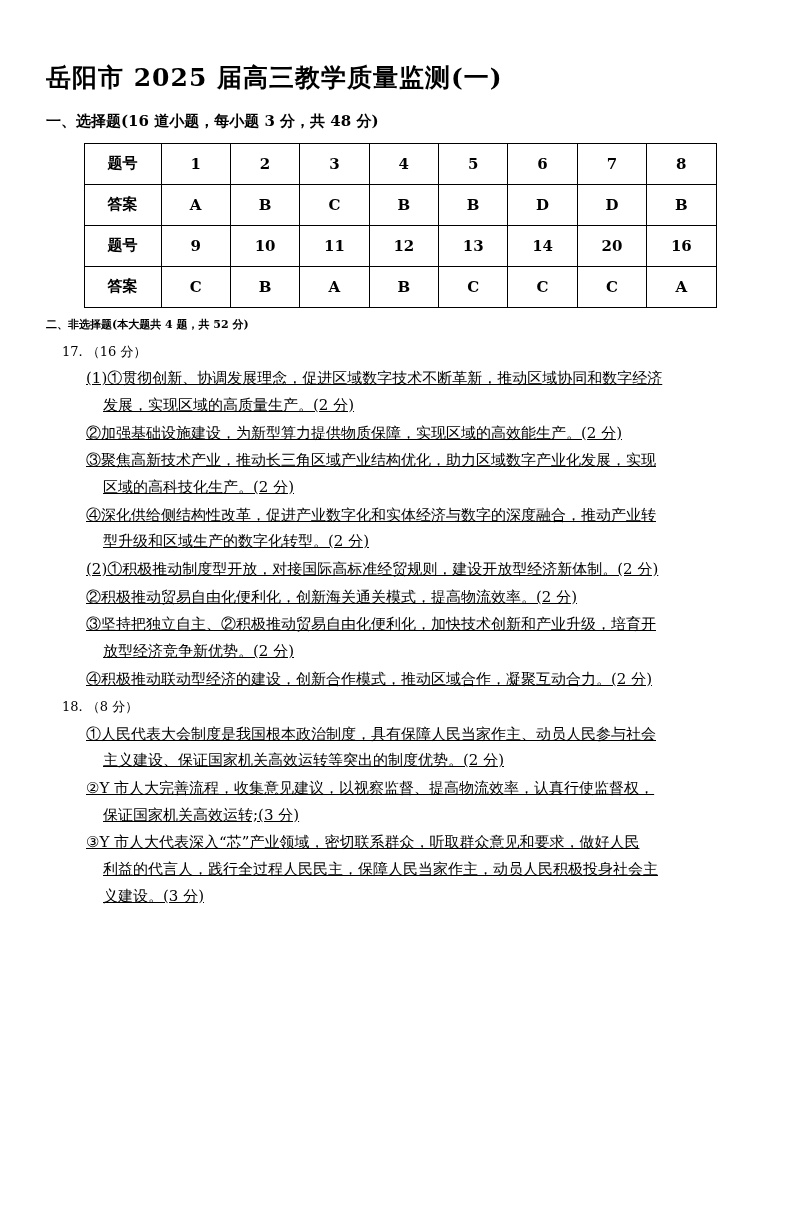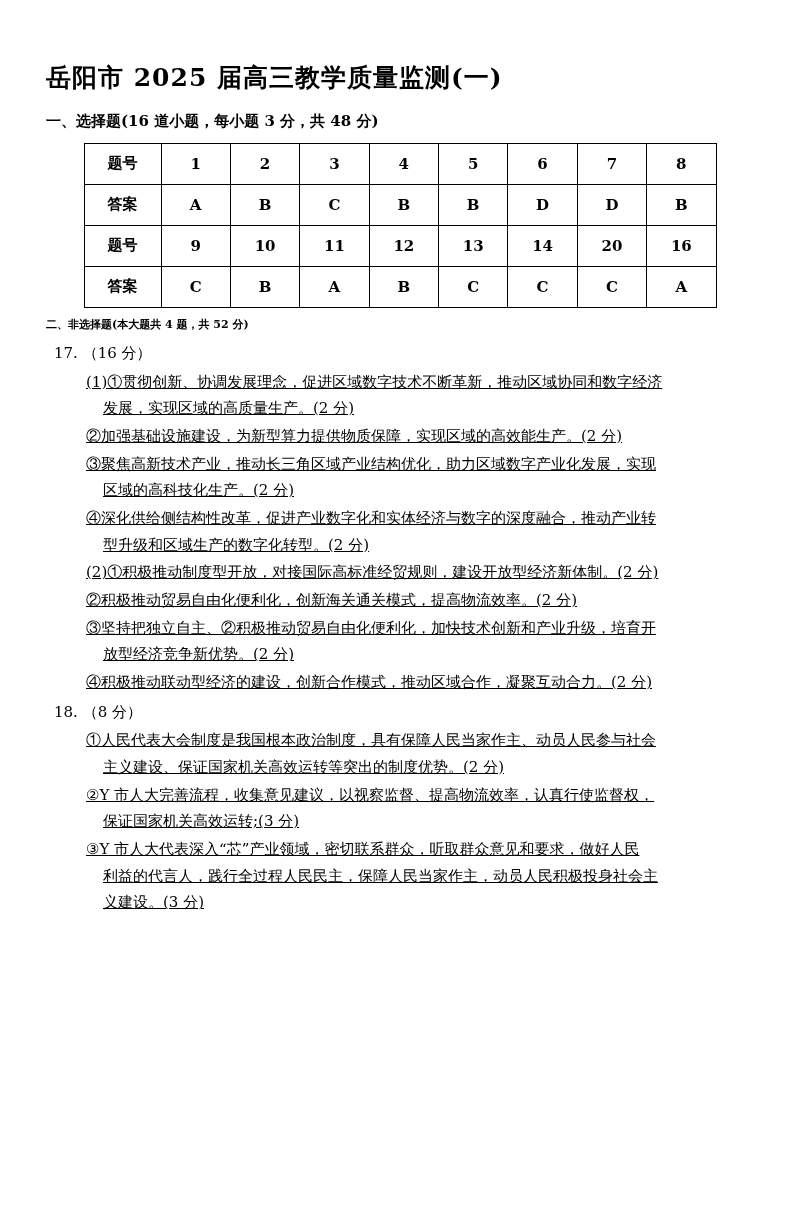--- a/index.html
+++ b/index.html
@@ -63,22 +63,22 @@
     width: 74px;
     font-size: 15px;
   }
   .section-heading2 {
     font-size: 11px;
     font-weight: bold;
     margin: 6px 0 8px 0;
     line-height: 1.6;
   }
   .q-head {
-    font-size: 15px;
-    margin: 4px 0 2px 4px;
+    font-size: 13px;
+    margin: 4px 0 2px 12px;
     line-height: 1.7;
     padding-left: 4px;
   }
   .para {
     font-size: 15px;
     line-height: 1.78;
     margin: 0 0 1px 0;
     padding-left: 40px;
     text-indent: 0;
     text-align: justify;

